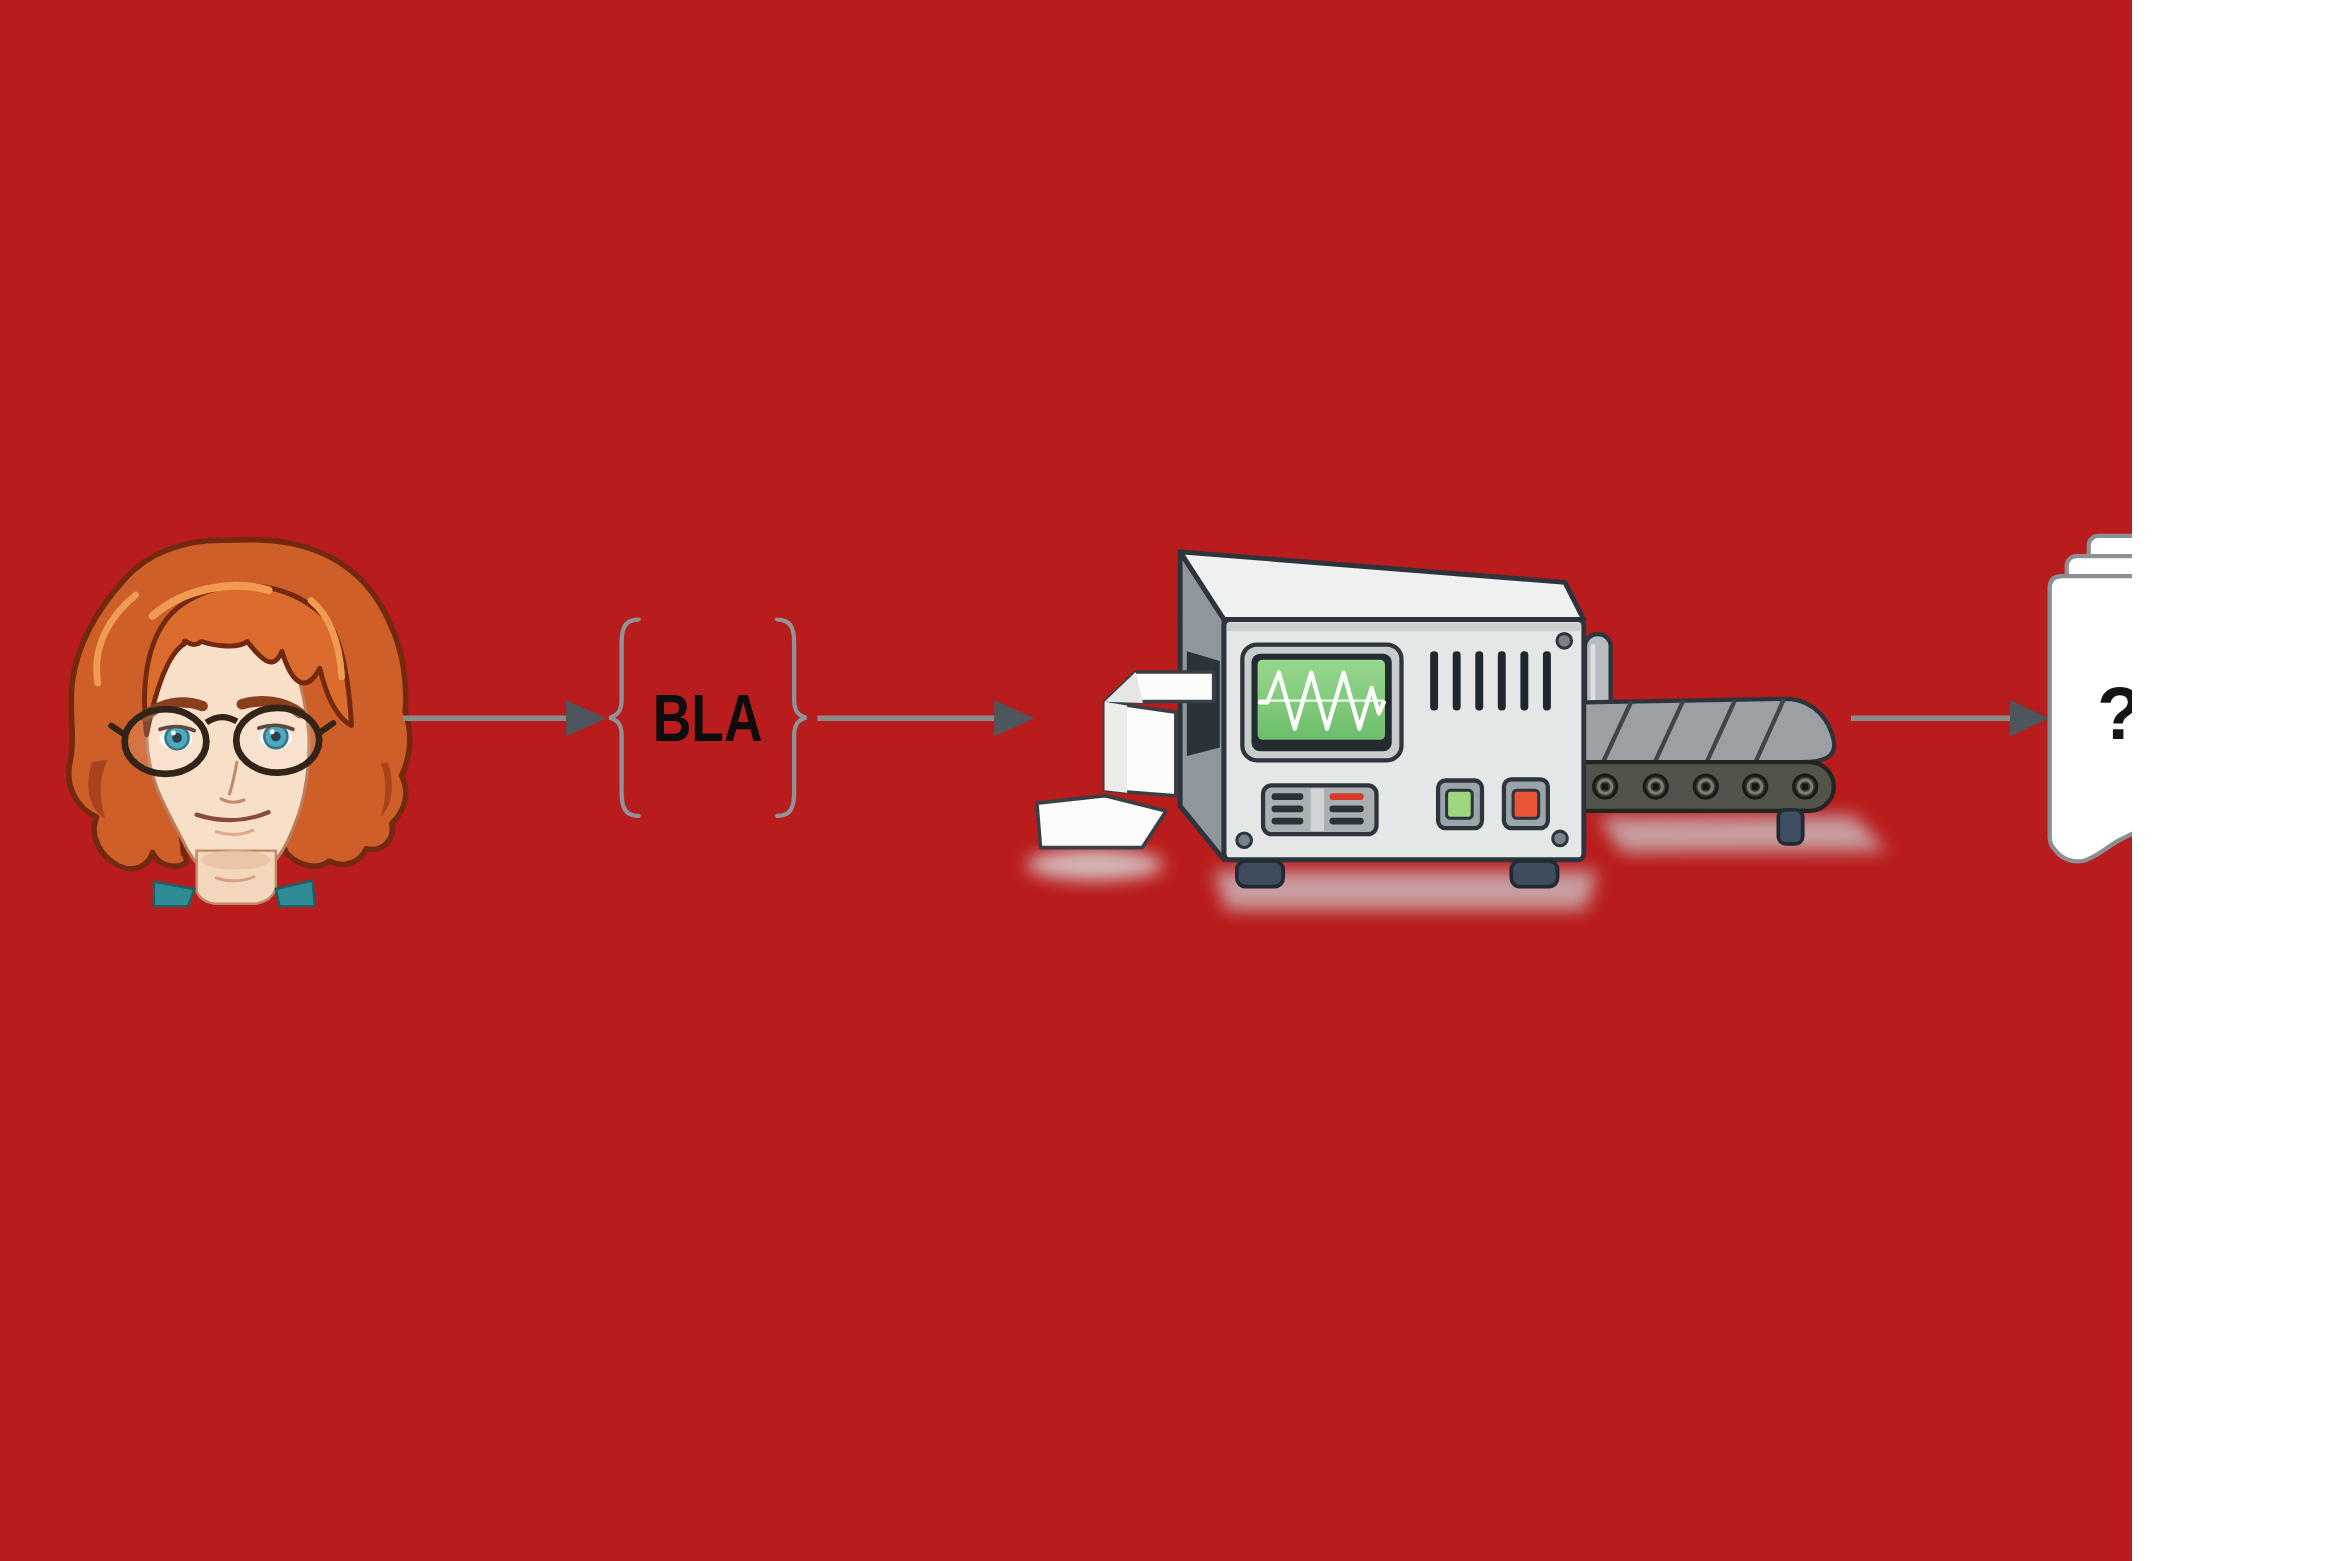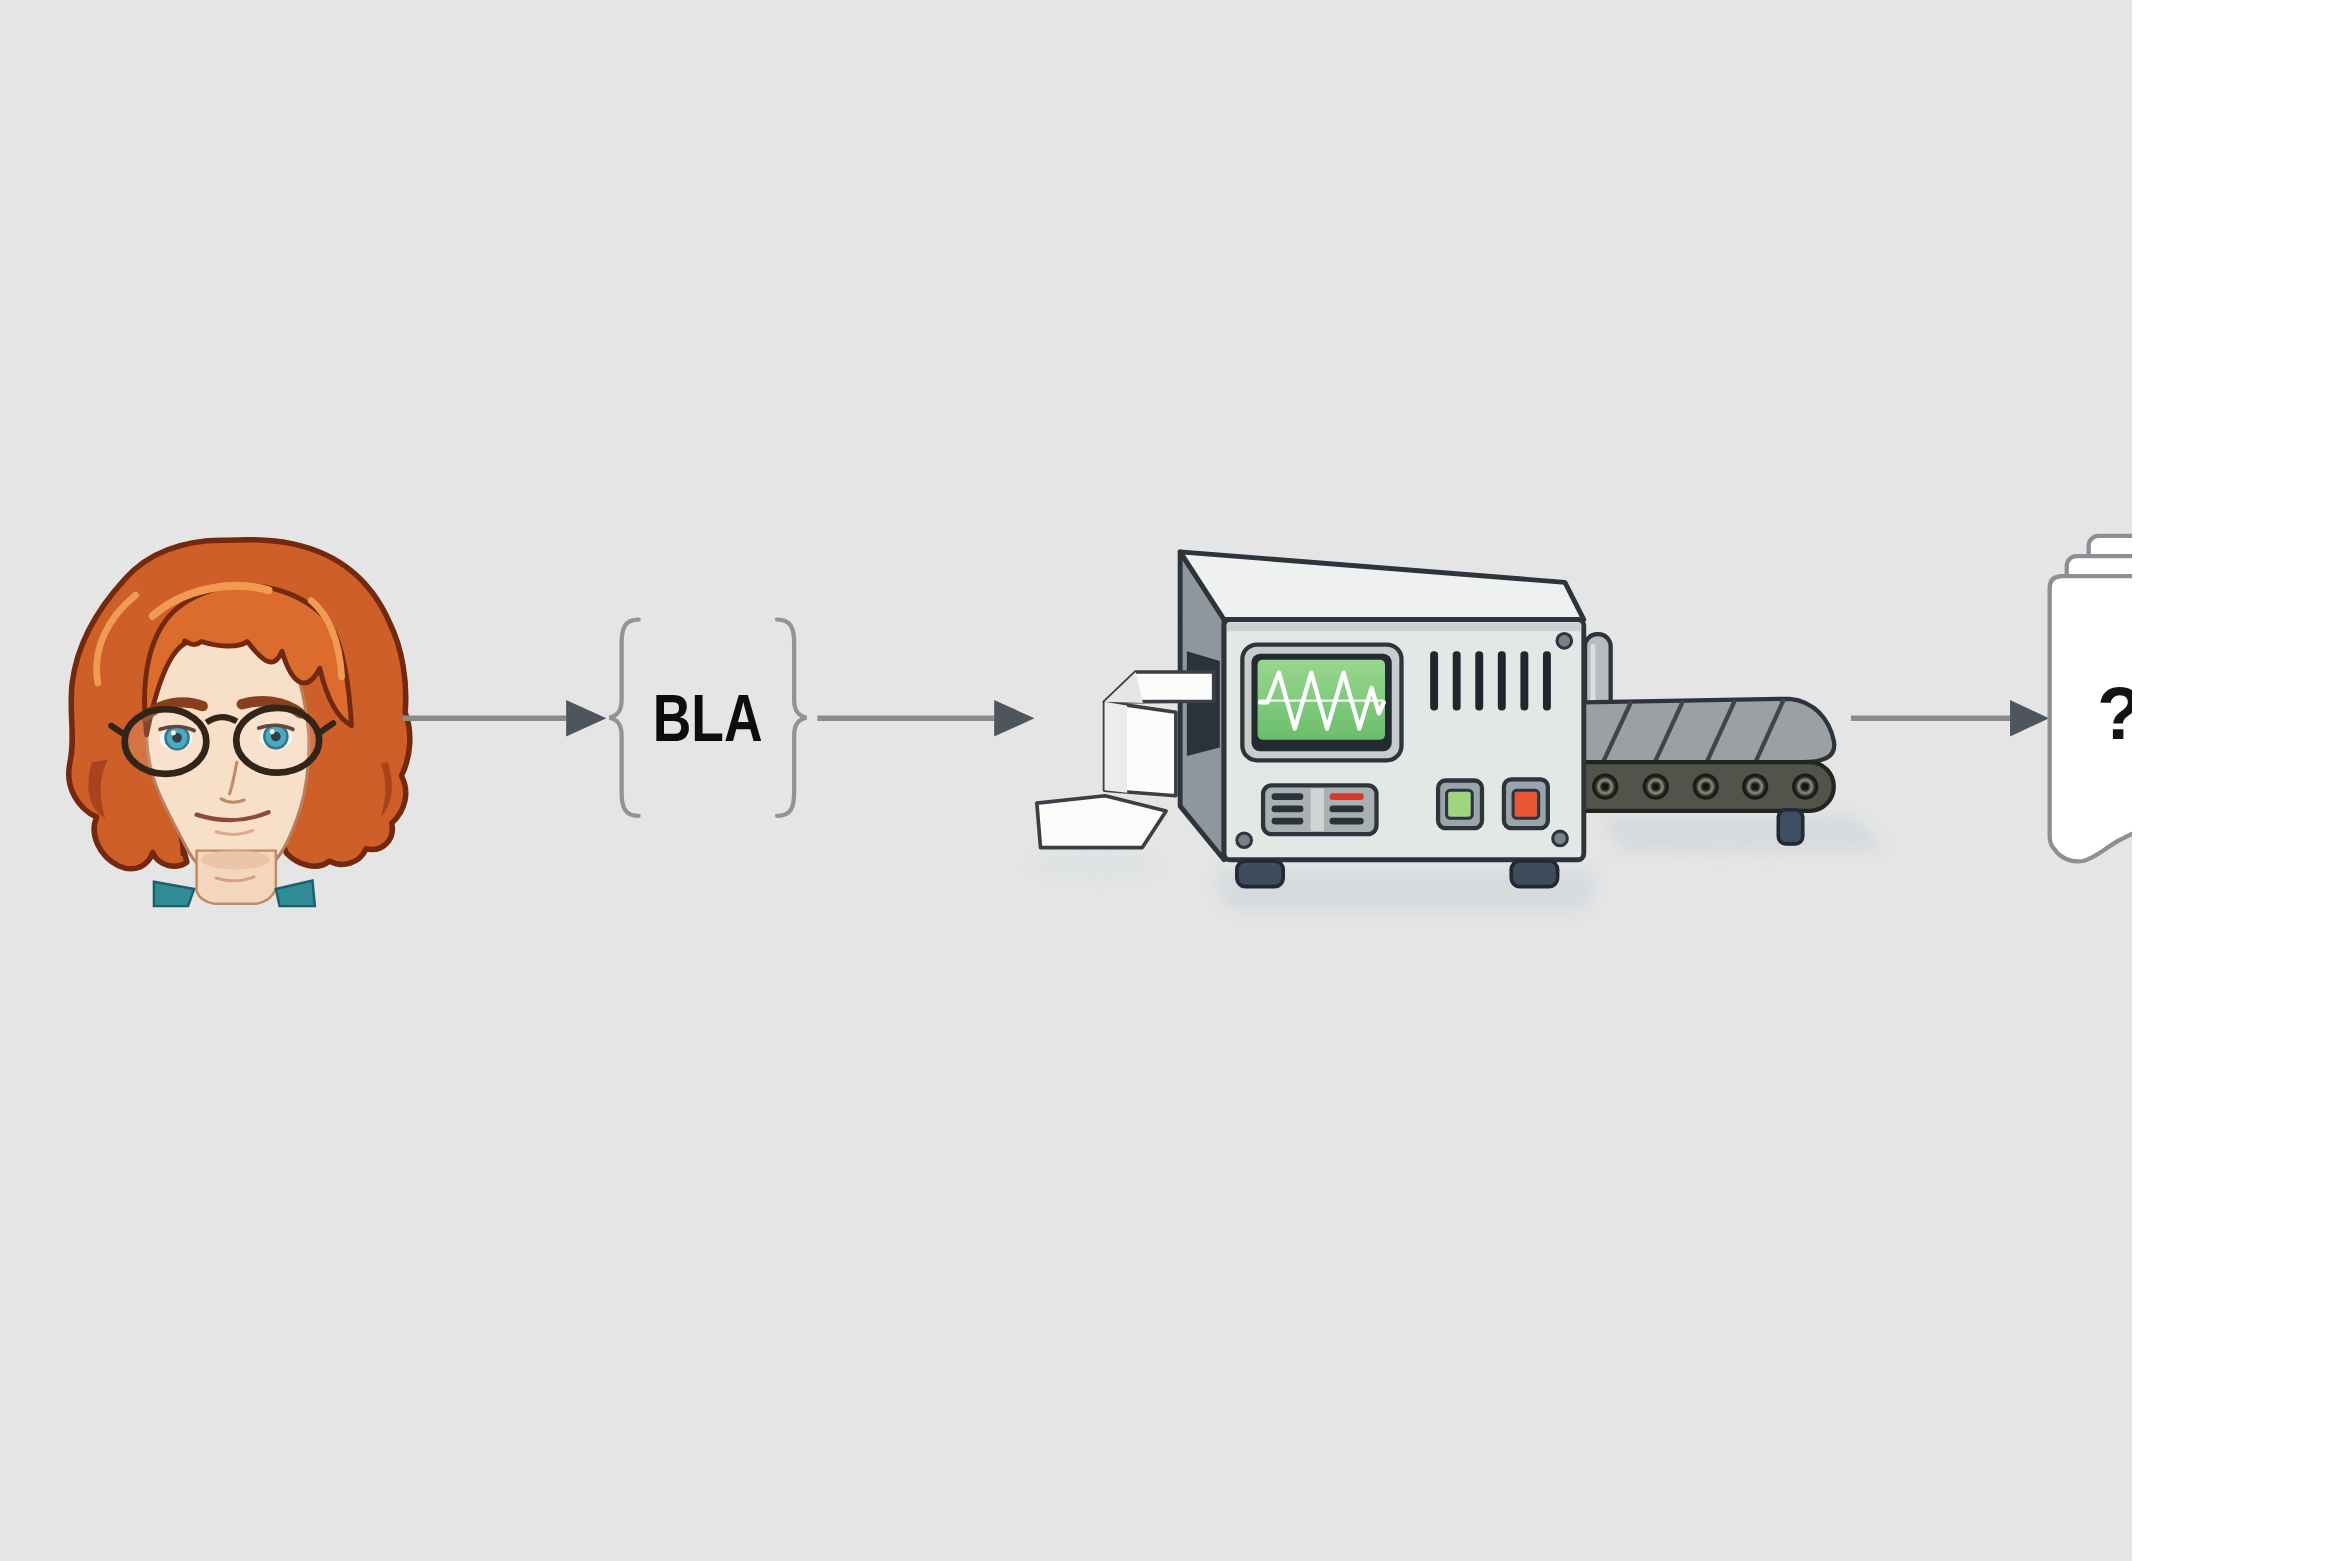--- a/index.html
+++ b/index.html
@@ -1,16 +1,16 @@
 <!DOCTYPE html>
 <html style="font-size:9.8px"><head>
 <meta charset="utf-8">
 <style>
   html,body{margin:0;padding:0;background:#ffffff;}
-  #canvas{position:relative;width:2132px;height:1561px;background:#e5e5e5;overflow:hidden;
+  #canvas{position:relative;width:2132px;height:1561px;background:#b91c1c;overflow:hidden;
           font-family:"Liberation Sans", sans-serif;}
   svg{position:absolute;left:0;top:0;width:2342px;height:1561px;display:block;}
   text{font-family:"Liberation Sans", sans-serif;}
   .prompt-text{font-size:108px;font-weight:700;fill:#0d0d0d;}
   .question-text{font-size:122px;font-weight:700;fill:#141414;}
 </style>
 </head>
 <body>
 
 <div id="canvas">

